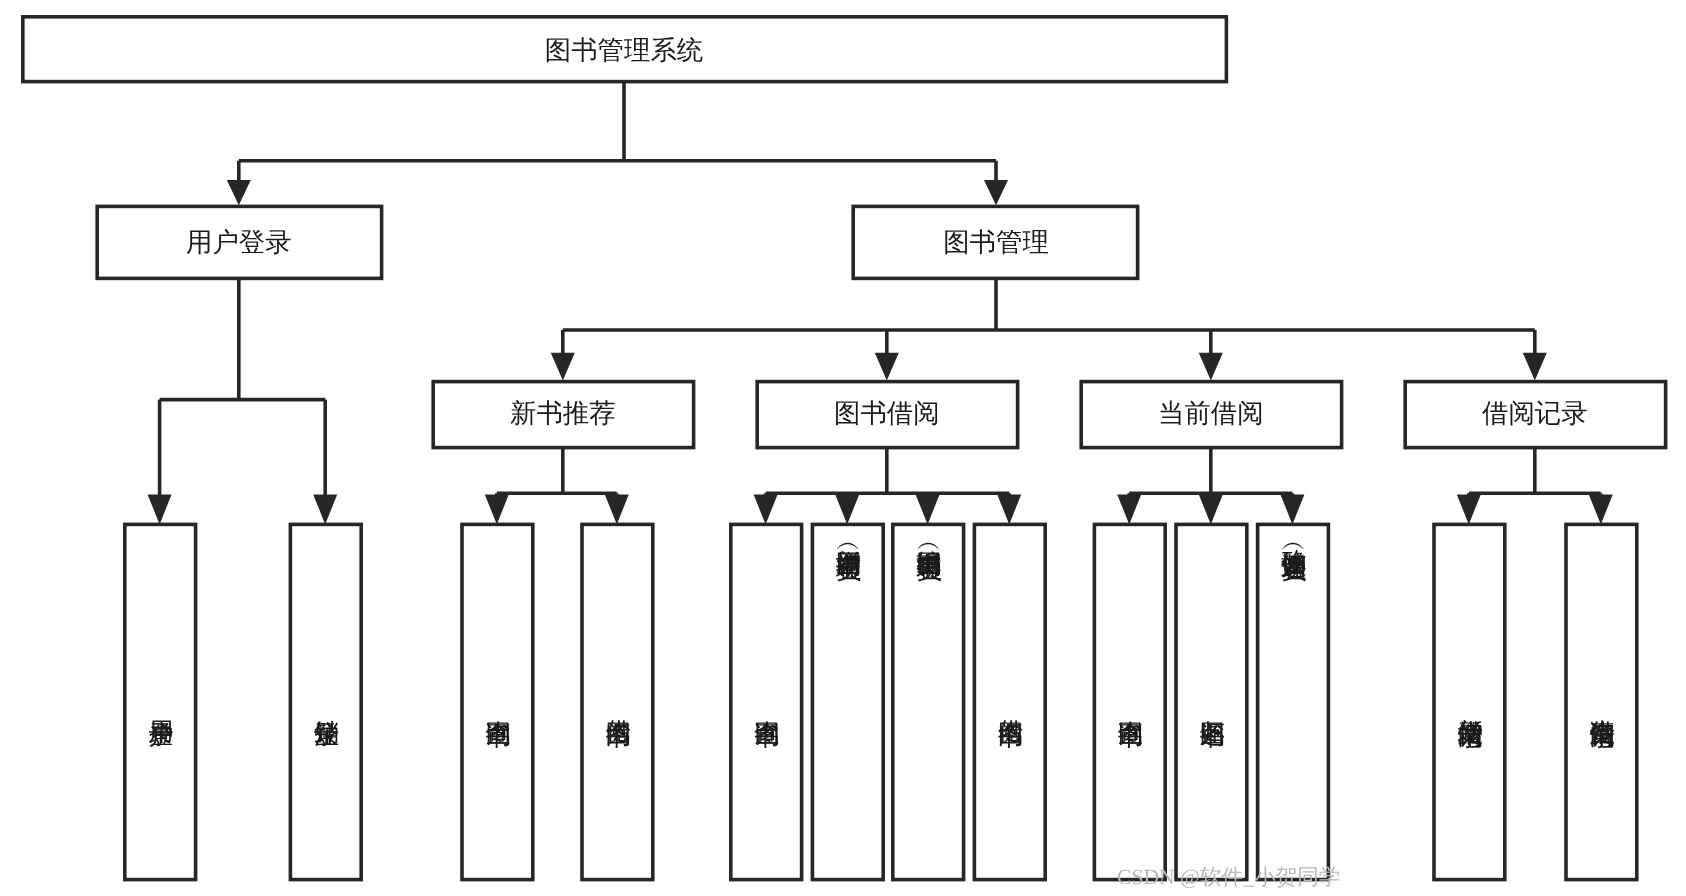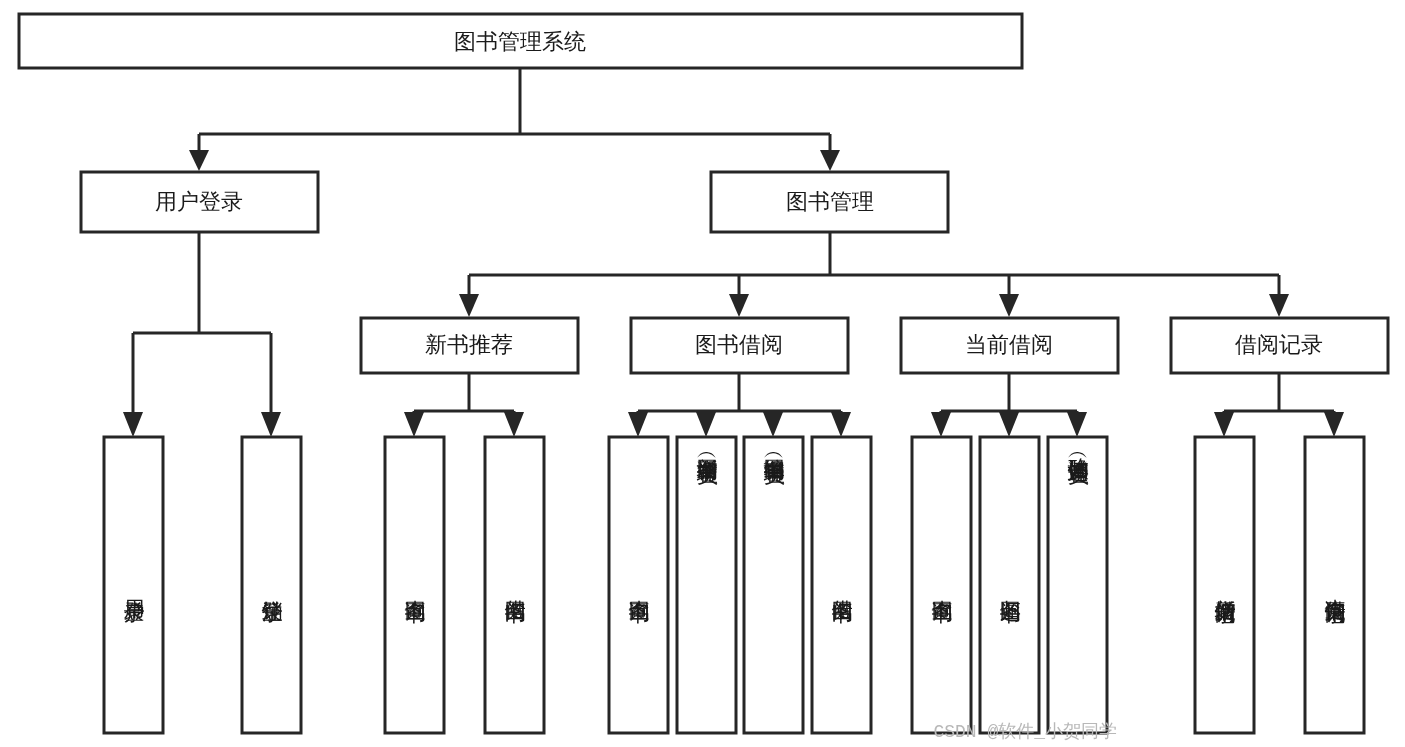--- a/index.html
+++ b/index.html
@@ -63,21 +63,21 @@
     line-height: 1.12;
     color: #1a1a1a;
     letter-spacing: 1px;
     white-space: nowrap;
     text-align: center;
   }
   .watermark {
     position: absolute;
     right: 8px;
     bottom: 4px;
-    font-family: Liberation Mono, monospace;
+    font-family: Liberation Serif, serif;
     font-size: 18px;
     color: #b8b8b8;
     white-space: nowrap;
     pointer-events: none;
   }
 </style>
 </head>
 <body>
 
 <div id="diagram-root">

